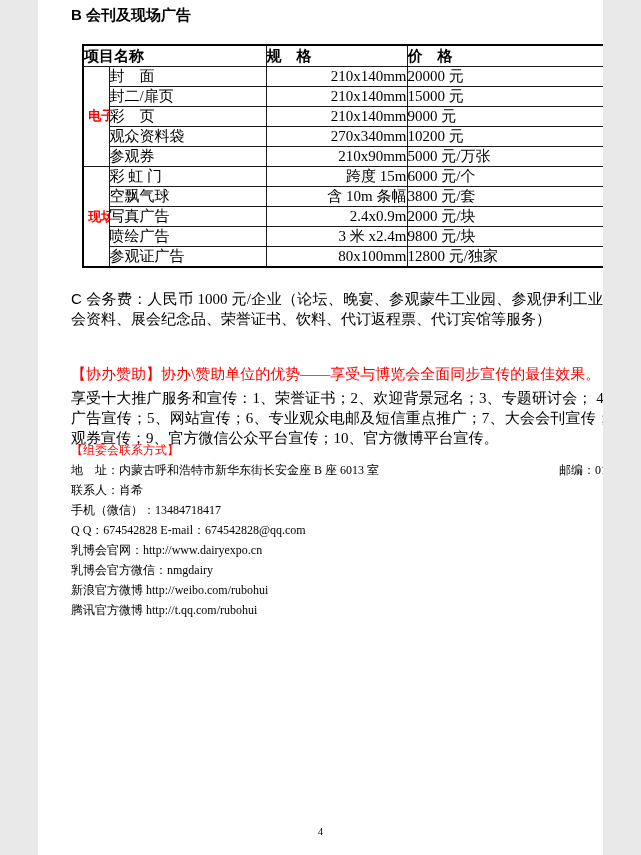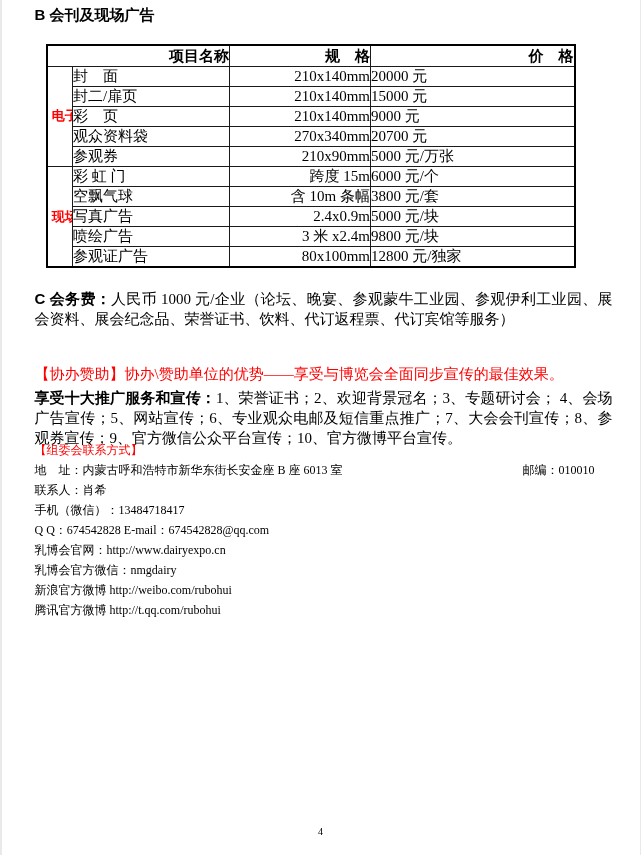--- a/index.html
+++ b/index.html
@@ -1,18 +1,18 @@
 <!DOCTYPE html>
 <html><head>
 <meta charset="utf-8">
 <style>
   html,body{margin:0;padding:0;background:#e9e9e9;}
   #page{
     position:relative;
-    width:638px;height:855px;
+    width:565px;height:855px;
     margin:0 auto;
     background:#ffffff;
     font-family:"Liberation Serif","DejaVu Serif",serif;
     color:#000;
     overflow:hidden;
   }
   .doc-title{
     position:absolute;left:33px;top:6px;
     font-size:15px;font-weight:bold;
     font-family:"Liberation Sans","DejaVu Sans",sans-serif;
@@ -26,21 +26,21 @@
     font-size:15px;
   }
   .price-table th,.price-table td{
     border:1px solid #1a1a1a;
     padding:0;
     height:19px;
     overflow:hidden;white-space:nowrap;
   }
   .price-table th{
     height:20px;
-    font-weight:bold;text-align:right;
+    font-weight:bold;text-align:left;
     font-family:"Liberation Sans","DejaVu Sans",sans-serif;
   }
   .cell-item{padding-left:18px;text-align:left;margin-top:8px;}
   .cell-spec{text-align:right;}
   .cell-price{padding-left:30px;text-align:left;margin-left:30px;}
   .vcell{vertical-align:middle;text-align:center;}
   .vlabel{
     margin:0 auto;width:16px;
     color:#ff0000;font-weight:bold;font-size:13px;
     font-family:"Liberation Sans","DejaVu Sans",sans-serif;
@@ -48,21 +48,21 @@
     text-align:center;
   }
   .vlabel.tight{line-height:14.5px;}
   .vlabel.spread{line-height:25px;}
   
   .sec{
     position:absolute;left:33px;width:578px;
     font-size:15px;line-height:20px;
     text-align:justify;
   }
-  .lead-bold{font-weight:bold;font-family:"Liberation Sans","DejaVu Sans",sans-serif;}
+  .lead-bold{font-weight:normal;font-family:"Liberation Sans","DejaVu Sans",sans-serif;}
   .red{color:#ff0000;}
   .sec-fee{top:289px;}
   .sec-sponsor{top:364px;width:595px;white-space:nowrap;}
   .sec-promo{top:388px;}
   .contact{position:absolute;left:33px;top:440px;width:578px;font-size:12px;line-height:20px;}
   .contact .row{display:flex;align-items:center;}
   .contact .spacer{margin-left:auto;padding-right:18px;}
   .contact div{white-space:nowrap;}
   .page-num{
     position:absolute;left:0;top:826px;width:100%;
@@ -105,21 +105,21 @@
         <td class="cell-price">15000 元</td>
       </tr>
       <tr>
         <td class="cell-item">彩　页</td>
         <td class="cell-spec">210x140mm</td>
         <td class="cell-price">9000 元</td>
       </tr>
       <tr>
         <td class="cell-item">观众资料袋</td>
         <td class="cell-spec">270x340mm</td>
-        <td class="cell-price">20700 元</td>
+        <td class="cell-price">10200 元</td>
       </tr>
       <tr>
         <td class="cell-item">参观券</td>
         <td class="cell-spec">210x90mm</td>
         <td class="cell-price">5000 元/万张</td>
       </tr>
       <tr>
         <td rowspan="5" class="vcell">
           <div class="vlabel spread">现场广告</div>
         </td>
@@ -128,21 +128,21 @@
         <td class="cell-price">6000 元/个</td>
       </tr>
       <tr>
         <td class="cell-item">空飘气球</td>
         <td class="cell-spec">含 10m 条幅</td>
         <td class="cell-price">3800 元/套</td>
       </tr>
       <tr>
         <td class="cell-item">写真广告</td>
         <td class="cell-spec">2.4x0.9m</td>
-        <td class="cell-price">5000 元/块</td>
+        <td class="cell-price">2000 元/块</td>
       </tr>
       <tr>
         <td class="cell-item">喷绘广告</td>
         <td class="cell-spec">3 米 x2.4m</td>
         <td class="cell-price">9800 元/块</td>
       </tr>
       <tr>
         <td class="cell-item">参观证广告</td>
         <td class="cell-spec">80x100mm</td>
         <td class="cell-price">12800 元/独家</td>

